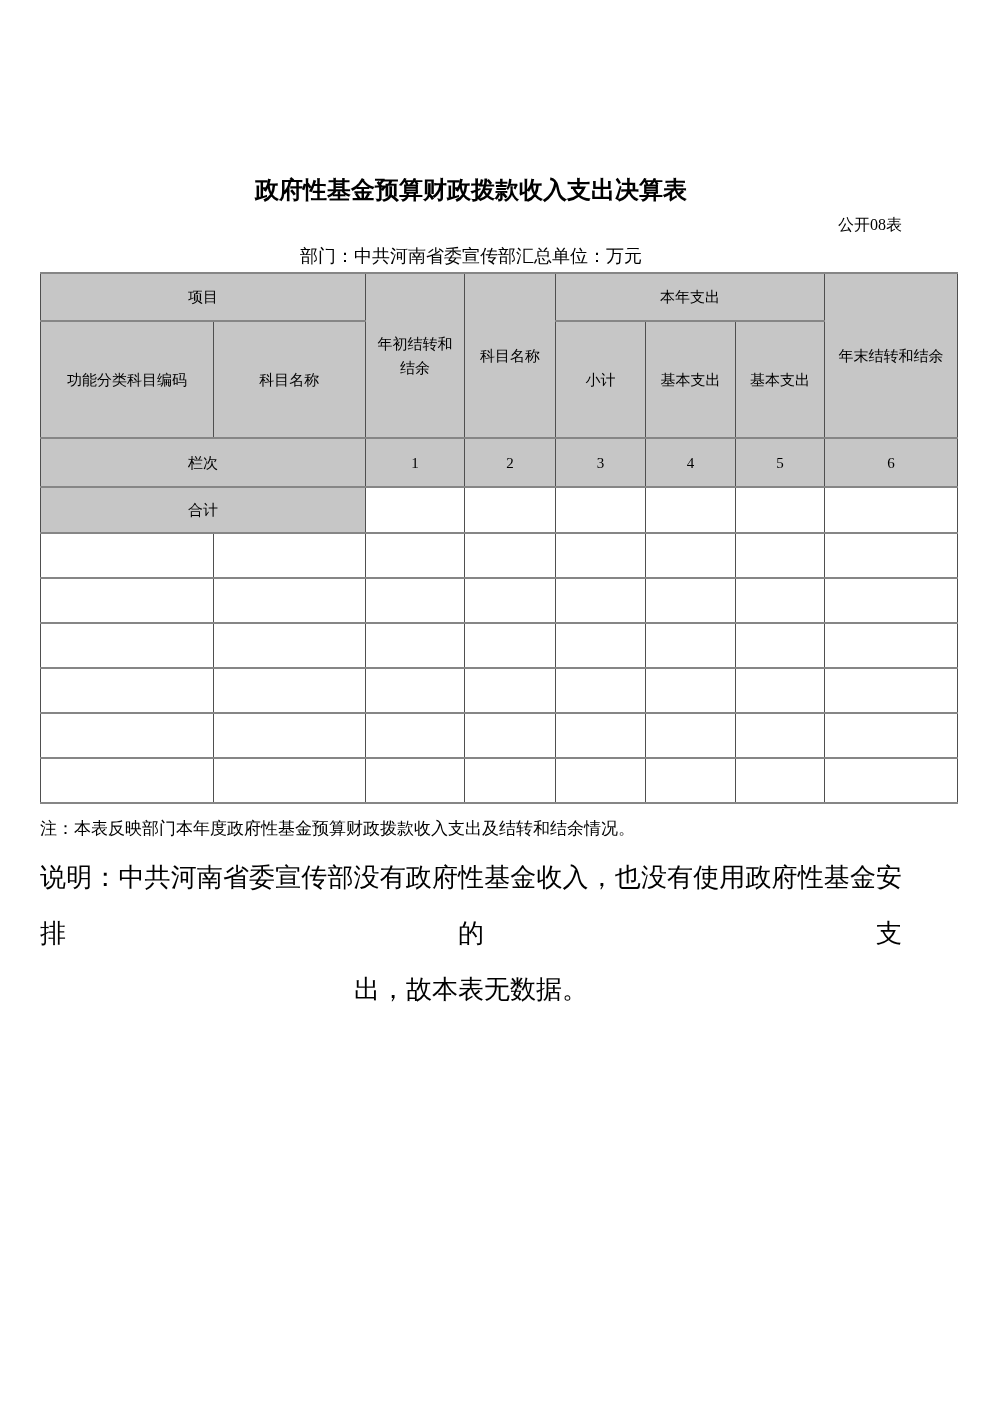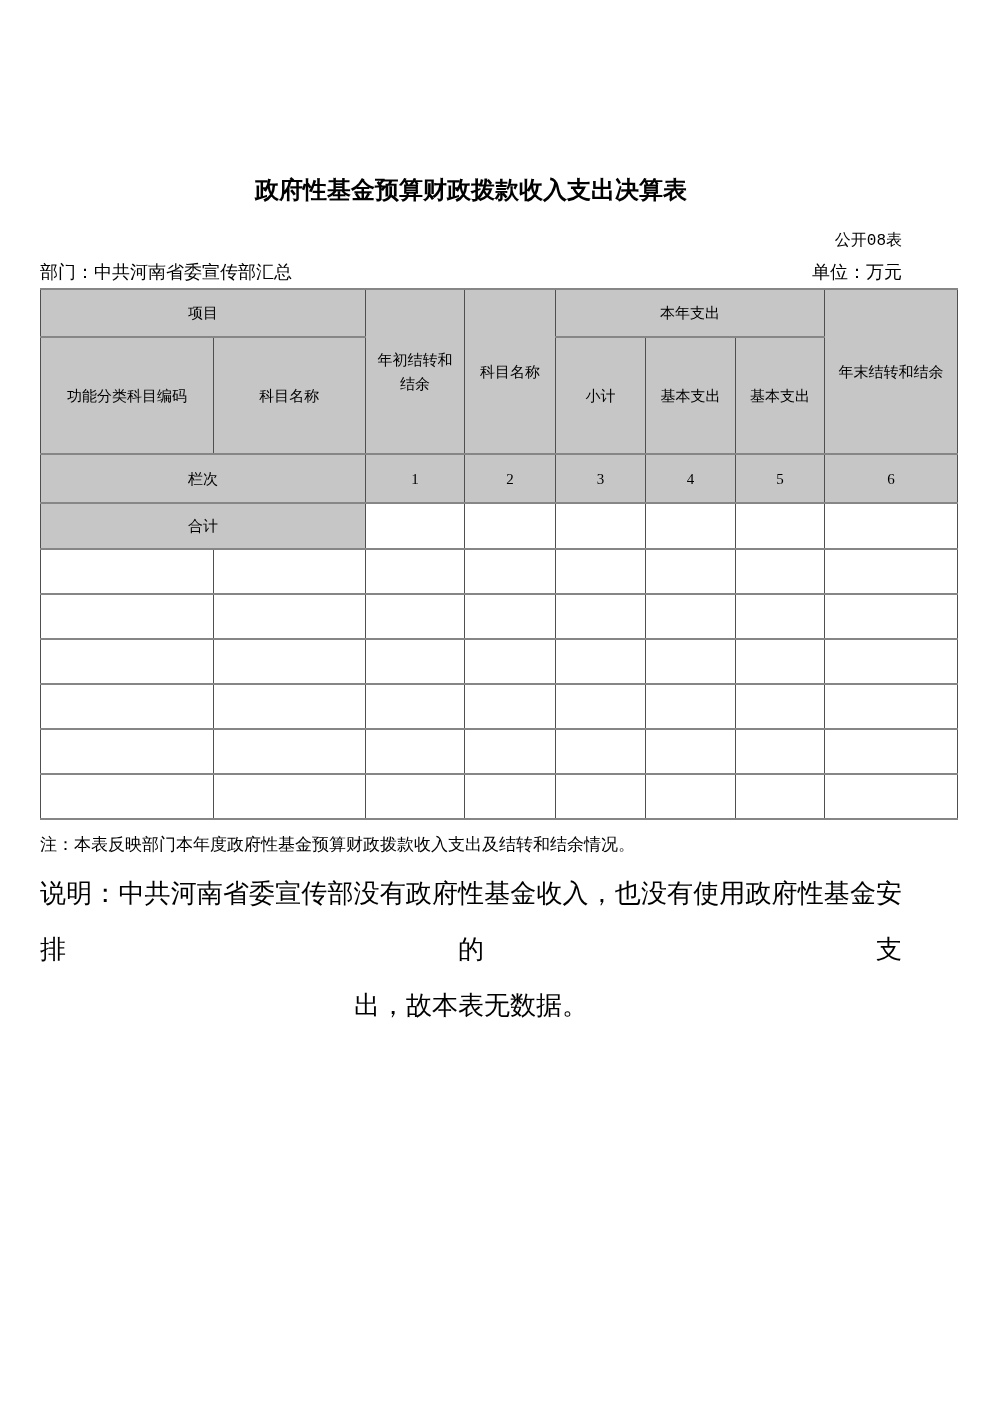--- a/index.html
+++ b/index.html
@@ -17,30 +17,29 @@
     height: 1413px;
     padding: 176px 42px 0 40px;
   }
   .title {
     font-size: 24px;
     font-weight: bold;
     line-height: 28px;
     text-align: center;
   }
   .form-code {
-    margin-top: 26px;
+    margin-top: 10px;
     font-size: 16px;
     line-height: 22px;
     text-align: right;
-    font-family: Liberation Mono, monospace;
   }
   .meta-row {
     margin-top: 8px;
     display: flex;
-    justify-content: space-between;
+    justify-content: center;
     font-size: 18px;
     line-height: 24px;
   }
   table.fund {
     margin-top: 4px;
     width: 918px;
     border-collapse: collapse;
     table-layout: fixed;
   }
   table.fund td {

